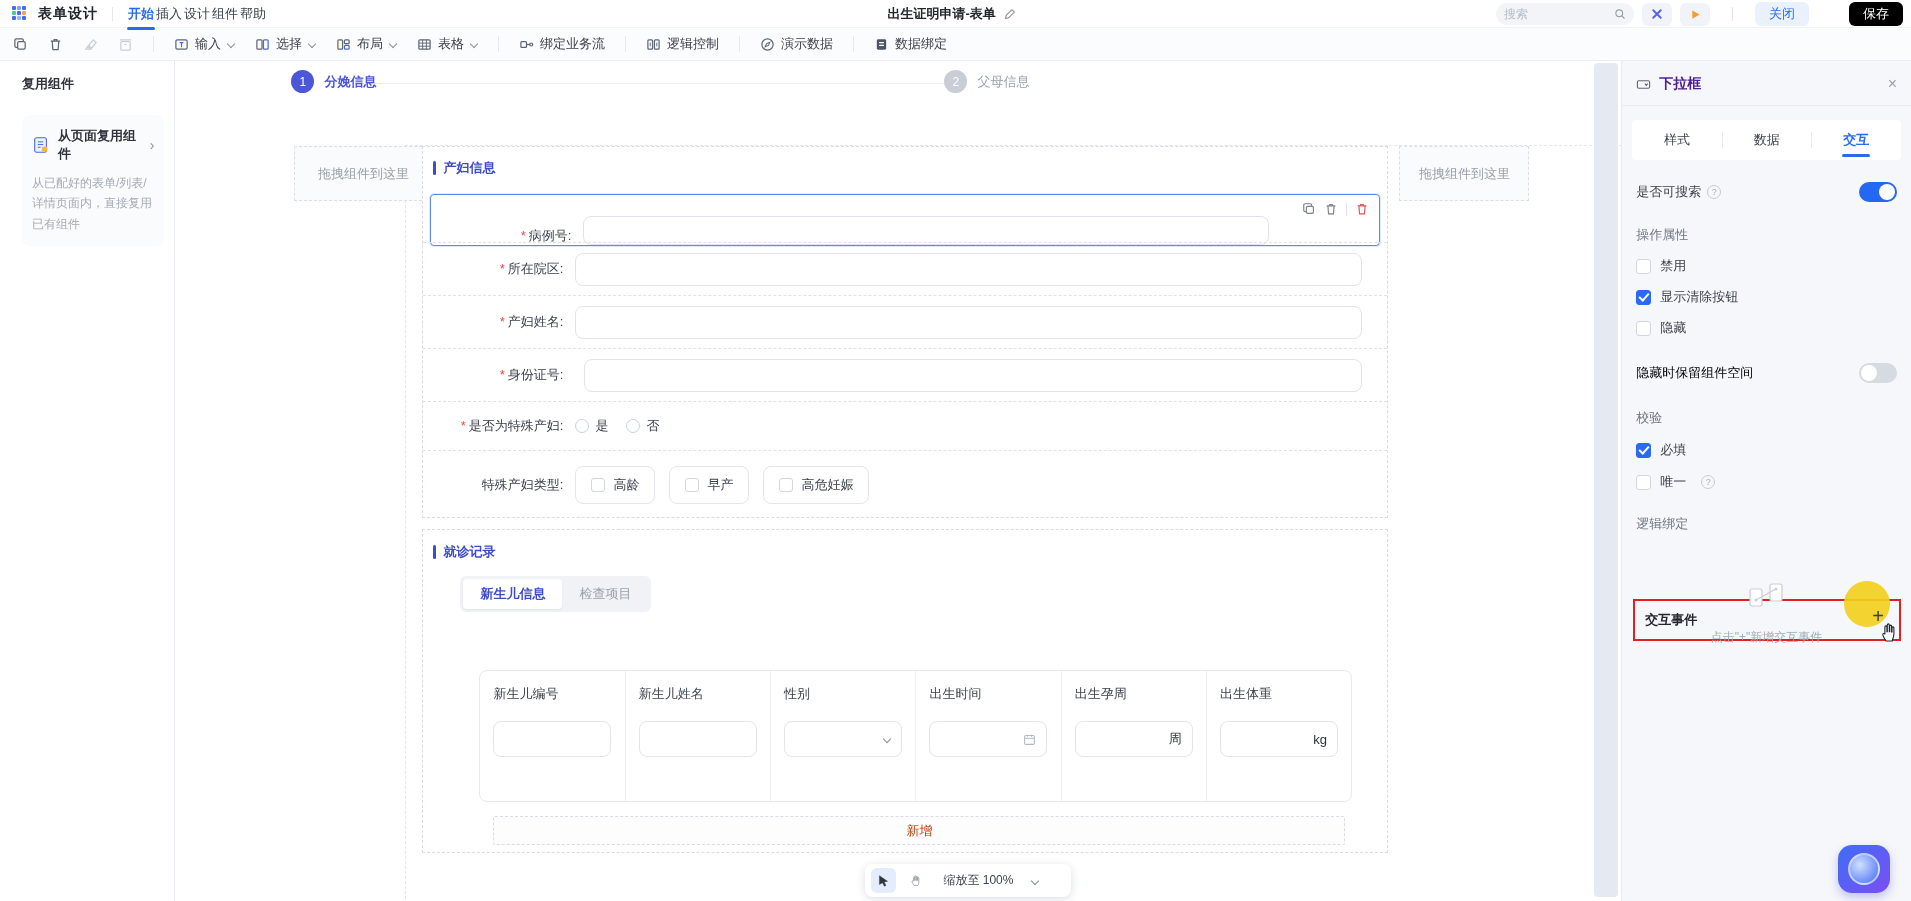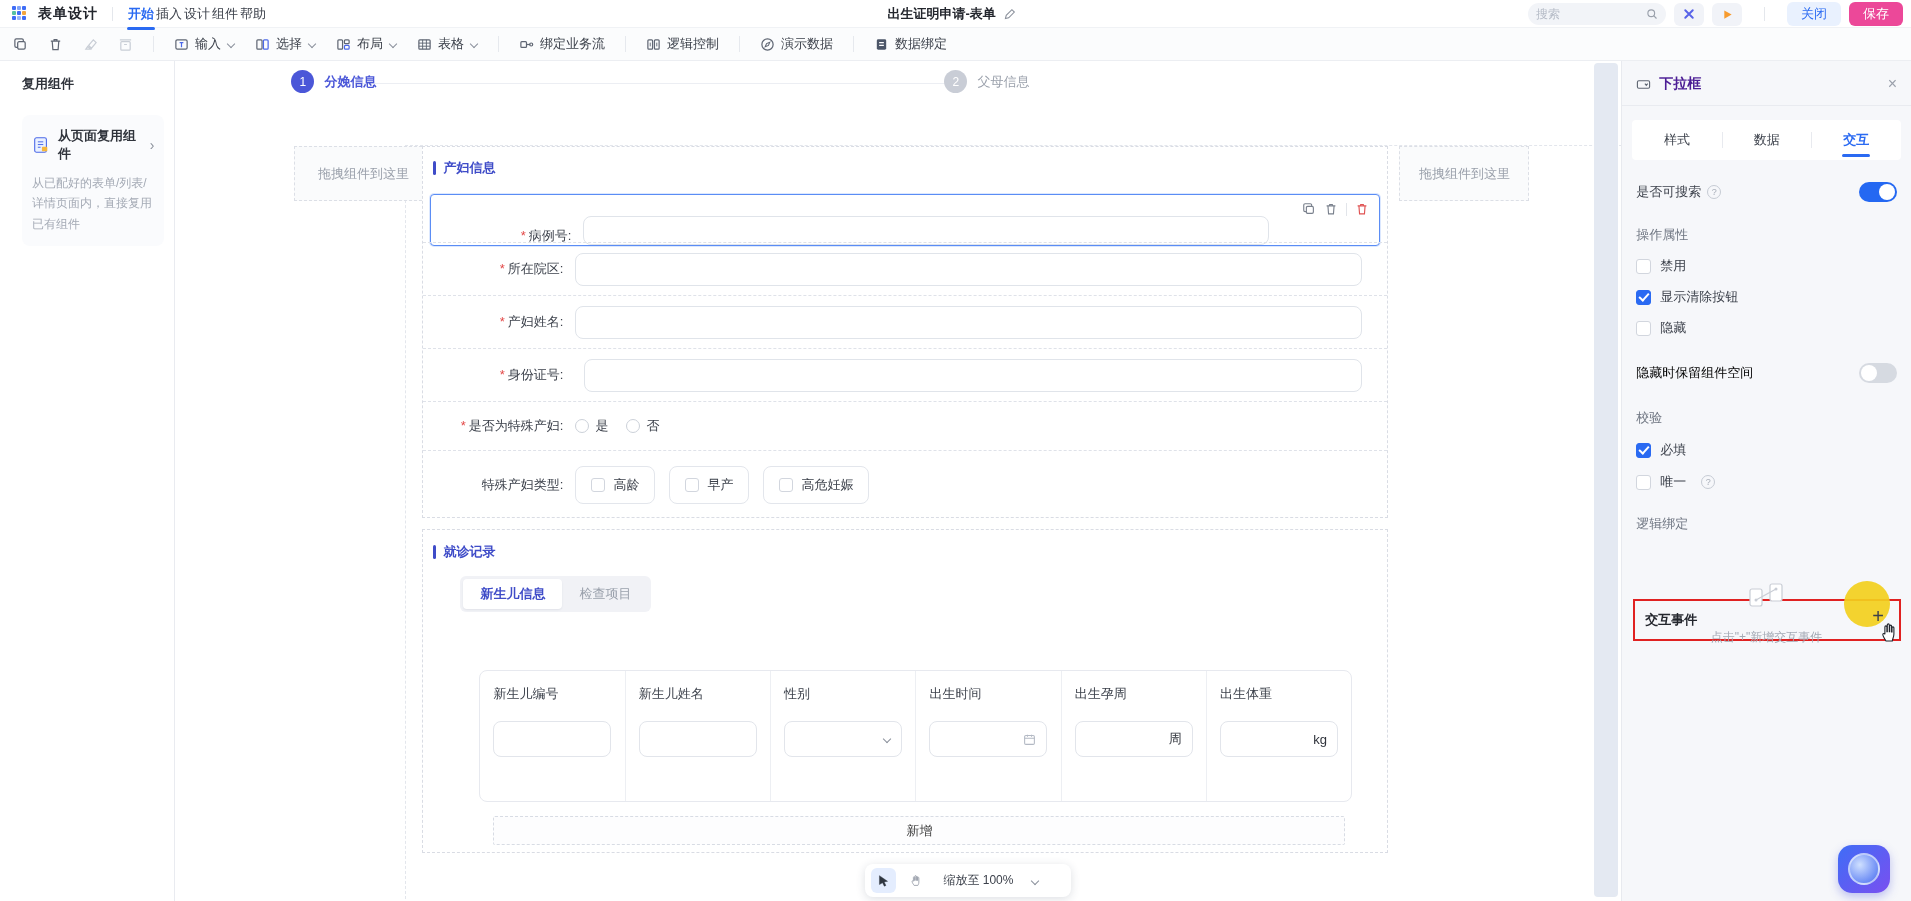--- a/index.html
+++ b/index.html
@@ -18,21 +18,21 @@
   .menu-item.active { color:#2a6af2; font-weight:bold; }
   .menu-item.active::after { content:""; position:absolute; left:0; right:0; bottom:-1px; height:3px; border-radius:2px; background:#2a6af2; }
   .doc-title-wrap { position:absolute; left:50%; top:0; transform:translateX(-53%); height:28px; display:flex; align-items:center; gap:7px; }
   .doc-title { font-size:13px; font-weight:bold; color:#23262d; }
   .topbar-right { position:absolute; right:8px; top:0; height:28px; display:flex; align-items:center; gap:8px; }
   .search-box { width:138px; height:22px; background:#f2f4f8; border-radius:12px; display:flex; align-items:center; padding:0 8px; }
   .search-box input { border:none; outline:none; background:transparent; width:100%; font-size:12px; color:#3c414b; }
   .search-box input::placeholder { color:#b6bcc7; }
   .sq-btn { width:30px; height:23px; border-radius:6px; background:#f1f3f8; display:flex; align-items:center; justify-content:center; }
   .btn-close { height:24px; padding:0 14px; border-radius:6px; background:#e9f1fe; color:#2a6af2; font-size:13px; display:flex; align-items:center; }
-  .btn-save { height:24px; padding:0 14px; border-radius:6px; background:#ec4899; color:#fff; font-size:13px; display:flex; align-items:center; }
+  .btn-save { height:24px; padding:0 14px; border-radius:6px; background:#000000; color:#fff; font-size:13px; display:flex; align-items:center;margin-left:32px; }
 
   
   .ribbon { height:33px; background:#fbfcfd; border-bottom:1px solid #eceef2; display:flex; align-items:center; padding-left:13px; gap:20px; position:relative; z-index:25;}
   .rb-ic { display:flex; align-items:center; justify-content:center; }
   .rb-item { display:flex; align-items:center; gap:6px; font-size:13px; color:#3c414b; }
   .rb-div { width:1px; height:16px; background:#e6e9ee; }
   .chev { width:8px; height:8px; display:inline-block; position:relative; }
   .chev::after { content:""; position:absolute; left:1px; top:1px; width:5px; height:5px; border-right:1.5px solid #8a909b; border-bottom:1.5px solid #8a909b; transform:rotate(45deg); }
 
   
@@ -92,21 +92,21 @@
   .tabs { position:absolute; left:37px; top:46px; display:inline-flex; background:#f1f2f6; border-radius:6px; padding:3px; }
   .tab { padding:6px 17px; font-size:13px; border-radius:4px; color:#9aa1ac; }
   .tab.active { background:#fff; color:#3f4cc8; font-weight:bold; box-shadow:0 1px 2px rgba(40,50,80,.08); }
 
   .mini-table { position:absolute; left:56px; top:140px; width:873px; height:132px; border:1px solid #e7e9ef; border-radius:8px; background:#fff; display:flex; }
   .mt-cell { flex:1; border-right:1px solid #edeff3; padding:14px 13px 0 13px; display:flex; flex-direction:column; }
   .mt-cell:last-child { border-right:none; }
   .mt-head { font-size:13px; color:#3c414b; margin-bottom:18px; }
   .mt-input { height:36px; border:1px solid #e2e5eb; border-radius:8px; background:#fff; width:118px; display:flex; align-items:center; justify-content:flex-end; padding:0 10px; font-size:13px; color:#2f333b; }
   .mt-input .suffix { color:#2f333b; }
-  .add-row { position:absolute; left:70px; top:286px; width:852px; height:29px; border:1px dashed #d8dce4; border-radius:2px; background:#fdfdfe; display:flex; align-items:center; justify-content:center; font-size:13px; color:#404040; }
+  .add-row { position:absolute; left:70px; top:286px; width:852px; height:29px; border:1px dashed #d8dce4; border-radius:2px; background:#fdfdfe; display:flex; align-items:center; justify-content:center; font-size:13px; color:#c2410c; }
 
   .zoom-bar { position:absolute; left:690px; top:803px; width:206px; height:33px; background:#fff; border-radius:8px; box-shadow:0 2px 10px rgba(45,55,80,.16); display:flex; align-items:center; padding:0 6px; gap:8px; z-index:10;}
   .zb-ic { width:25px; height:25px; border-radius:6px; display:flex; align-items:center; justify-content:center; }
   .zb-ic.sel { background:#e4edfe; }
   .zoom-label { font-size:12px; color:#3c414b; margin-left:6px; }
   .zoom-bar .chev { margin-left:10px; }
 
   
   .panel { width:291px; background:#f6f7fa; border-left:1px solid #e8eaef; position:relative; font-size:13px; }
   .p-head { display:flex; align-items:center; gap:8px; padding:14px 14px 12px 14px; border-bottom:1px solid #e9ebf0; }

